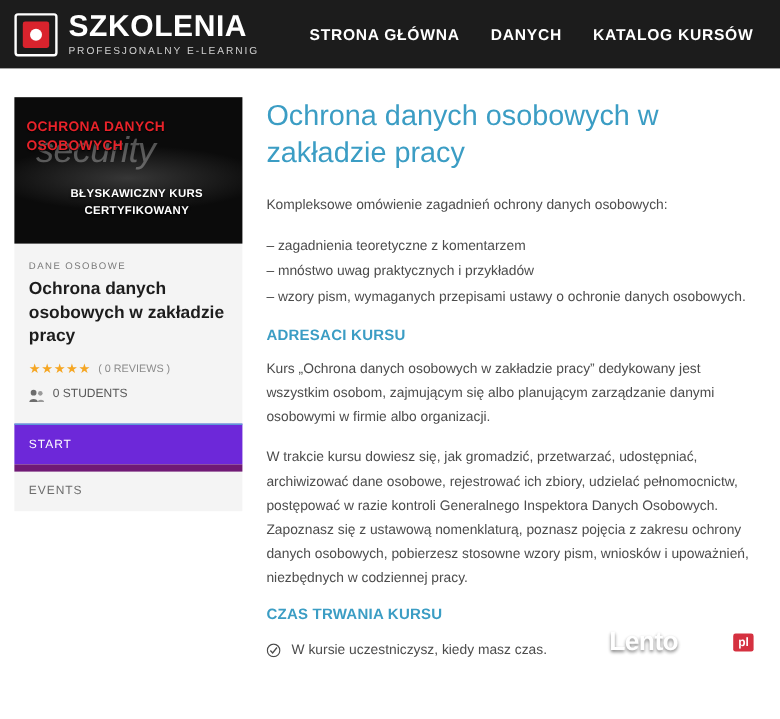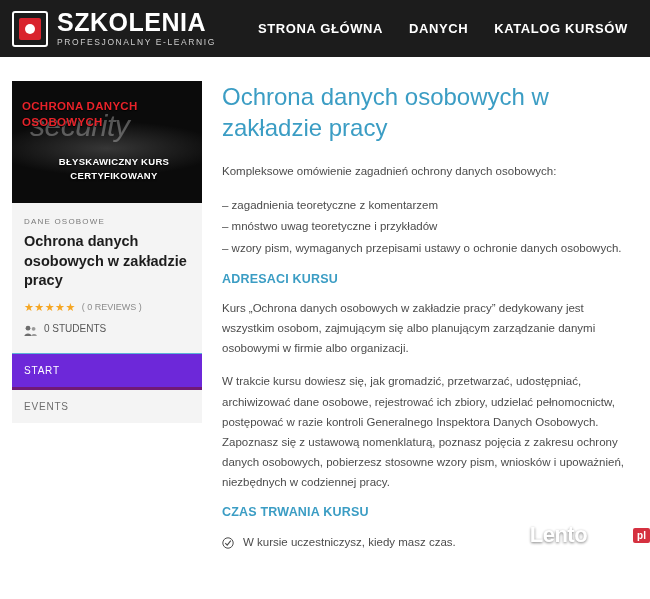--- a/index.html
+++ b/index.html
@@ -182,21 +182,21 @@
     padding-bottom: 14px;
   }
   .students-icon { width: 13px; height: 12px; flex: 0 0 auto; }
   .students-text { color: #575757; font-size: 10px; }
   .side-menu { margin-top: 2px; }
   .side-menu-item {
     padding: 11px 12px;
     font-size: 10px;
     letter-spacing: 0.8px;
     color: #6d6d6d;
-    border-top: 3px solid #701a75;
+    border-top: 6px solid #701a75;
     cursor: pointer;
   }
   .side-menu-item.active {
     background: #6d28d9;
     color: #ffffff;
     border-top: 1px solid #5bb3d6;
   }
 
   
   .main {
@@ -243,21 +243,21 @@
   }
   .check-text {
     font-size: 11.5px;
     line-height: 1.72;
     color: #4c4c4c;
   }
 
   
   .watermark {
     position: absolute;
-    right: 0;
+    right: 22px;
     bottom: 10px;
     display: flex;
     align-items: center;
     gap: 3px;
     opacity: 0.92;
     justify-content: center;
   }
   .wm-text {
     font-size: 22px;
     font-weight: bold;
@@ -334,21 +334,21 @@
         <div class="side-menu-item">EVENTS</div>
       </div>
     </div>
 
     <div class="main">
       <h1>Ochrona danych osobowych w zakładzie pracy</h1>
       <p>Kompleksowe omówienie zagadnień ochrony danych osobowych:</p>
 
       <div class="bullet-list">
         <div class="bullet-line">– zagadnienia teoretyczne z komentarzem</div>
-        <div class="bullet-line">– mnóstwo uwag teoretyczne i przykładów</div>
+        <div class="bullet-line">– mnóstwo uwag praktycznych i przykładów</div>
         <div class="bullet-line">– wzory pism, wymaganych przepisami ustawy o ochronie danych osobowych.</div>
       </div>
 
 
       <div class="section-head">ADRESACI KURSU</div>
       <p>Kurs „Ochrona danych osobowych w zakładzie pracy” dedykowany jest wszystkim osobom, zajmującym się albo planującym zarządzanie danymi osobowymi w firmie albo organizacji.</p>
       <p>W trakcie kursu dowiesz się, jak gromadzić, przetwarzać, udostępniać, archiwizować dane osobowe, rejestrować ich zbiory, udzielać pełnomocnictw, postępować w razie kontroli Generalnego Inspektora Danych Osobowych. Zapoznasz się z ustawową nomenklaturą, poznasz pojęcia z zakresu ochrony danych osobowych, pobierzesz stosowne wzory pism, wniosków i upoważnień, niezbędnych w codziennej pracy.</p>
 
       <div class="section-head">CZAS TRWANIA KURSU</div>
 

